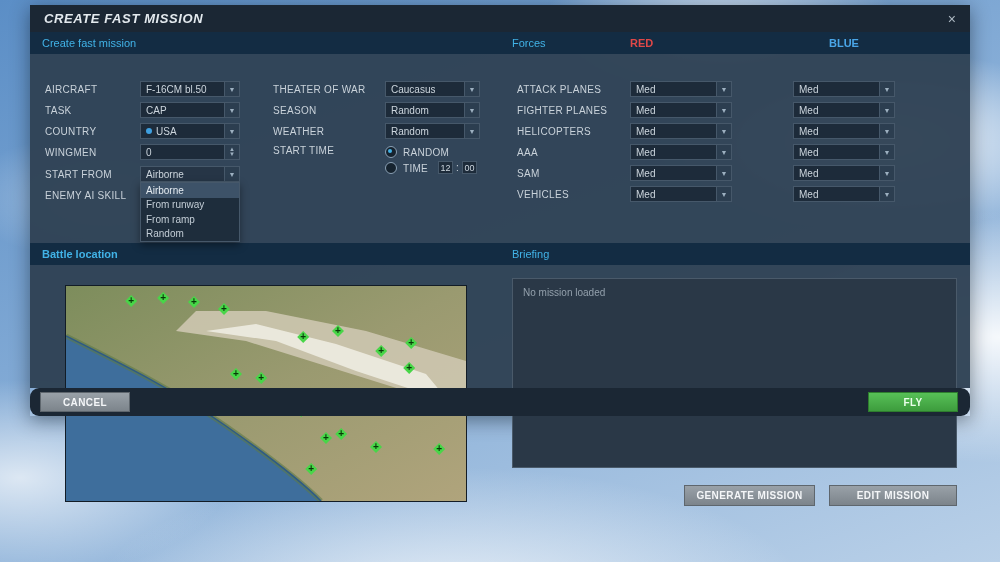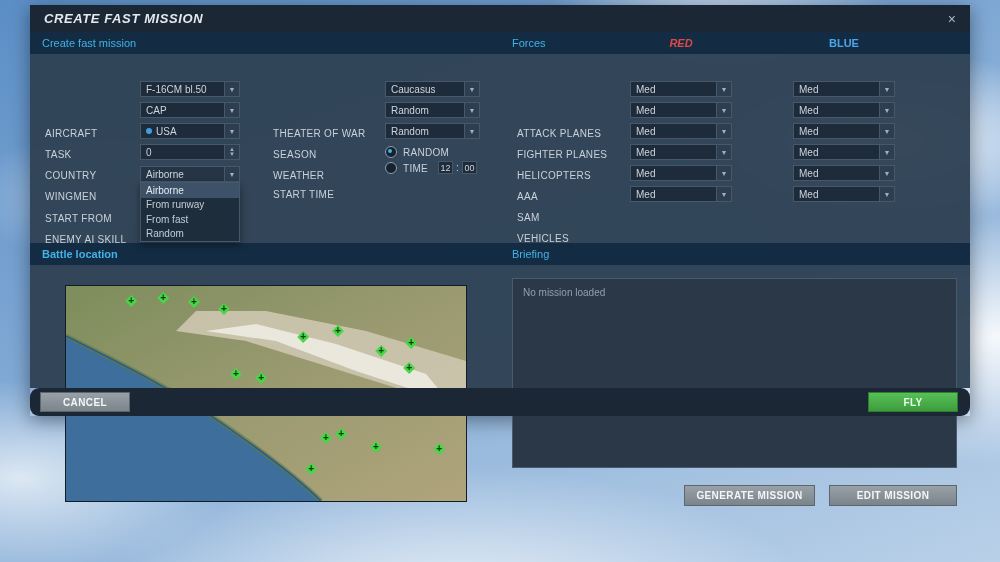--- a/index.html
+++ b/index.html
@@ -21,23 +21,23 @@
   .title{color:#e3e9ee;font-size:13px;font-weight:bold;font-style:italic;letter-spacing:.6px;}
   .close{margin-left:auto;color:#aeb9c3;font-size:14px;cursor:pointer;line-height:1;}
   .content{position:absolute;left:0;top:27px;right:0;bottom:28px;background:rgba(47,66,85,.97);}
   .footerbar{position:absolute;left:0;bottom:0;right:0;height:28px;background:#1b2734;border-radius:9px;}
   .sec-header{position:absolute;height:22px;background:#132c43;color:#41b2e6;
     font-size:11px;display:flex;align-items:center;padding:0 12px;box-sizing:border-box;}
   .hdr-create{left:0;top:0;width:470px;}
   .hdr-forces{left:470px;top:0;width:470px;}
   .hdr-battle{left:0;top:211px;width:470px;font-weight:bold;}
   .hdr-brief{left:470px;top:211px;width:470px;}
-  .red-label{position:absolute;left:130px;width:102px;text-align:center;color:#e04848;font-weight:bold;font-style:italic;}
+  .red-label{position:absolute;left:130px;width:102px;text-align:left;color:#e04848;font-weight:bold;}
   .blue-label{position:absolute;left:293px;width:102px;text-align:center;color:#4aa6e8;font-weight:bold;}
-  .flabel{position:absolute;color:#c9d2da;font-size:10px;letter-spacing:.3px;white-space:nowrap;margin-top:44px;}
+  .flabel{position:absolute;color:#c9d2da;font-size:10px;letter-spacing:.3px;white-space:nowrap;}
   .combo{position:absolute;height:16px;background:#1d2b3a;border:1px solid #46586a;
     box-sizing:border-box;color:#ccd5dd;font-size:10px;display:flex;align-items:center;
     padding:0 16px 0 5px;cursor:pointer;}
   .combo-val{white-space:nowrap;overflow:hidden;}
   .arrow-btn{position:absolute;right:0;top:0;bottom:0;width:14px;background:#2c3e50;
     border-left:1px solid #46586a;color:#9db0c0;font-size:7px;display:flex;
     align-items:center;justify-content:center;}
   .spin{position:absolute;right:0;top:0;bottom:0;width:14px;background:#2c3e50;
     border-left:1px solid #46586a;color:#9db0c0;font-size:6px;display:flex;
     flex-direction:column;align-items:center;justify-content:center;line-height:.85;}
@@ -125,21 +125,21 @@
             <span>▼</span>
           </span>
       </div>
       <div class="combo" style="left:110px;top:134px;width:100px;background:#263546">
         <span class="combo-val">Airborne</span>
         <span class="arrow-btn">▼</span>
       </div>
       <div class="droplist" style="left:110px;top:150px;width:100px">
         <div class="dropitem selected">Airborne</div>
         <div class="dropitem">From runway</div>
-        <div class="dropitem">From fast</div>
+        <div class="dropitem">From ramp</div>
         <div class="dropitem">Random</div>
       </div>
 
       <div class="flabel" style="left:243px;top:52px">THEATER OF WAR</div>
       <div class="flabel" style="left:243px;top:73px">SEASON</div>
       <div class="flabel" style="left:243px;top:94px">WEATHER</div>
       <div class="flabel" style="left:243px;top:113px">START TIME</div>
 
       <div class="combo" style="left:355px;top:49px;width:95px">
         <span class="combo-val">Caucasus</span>

